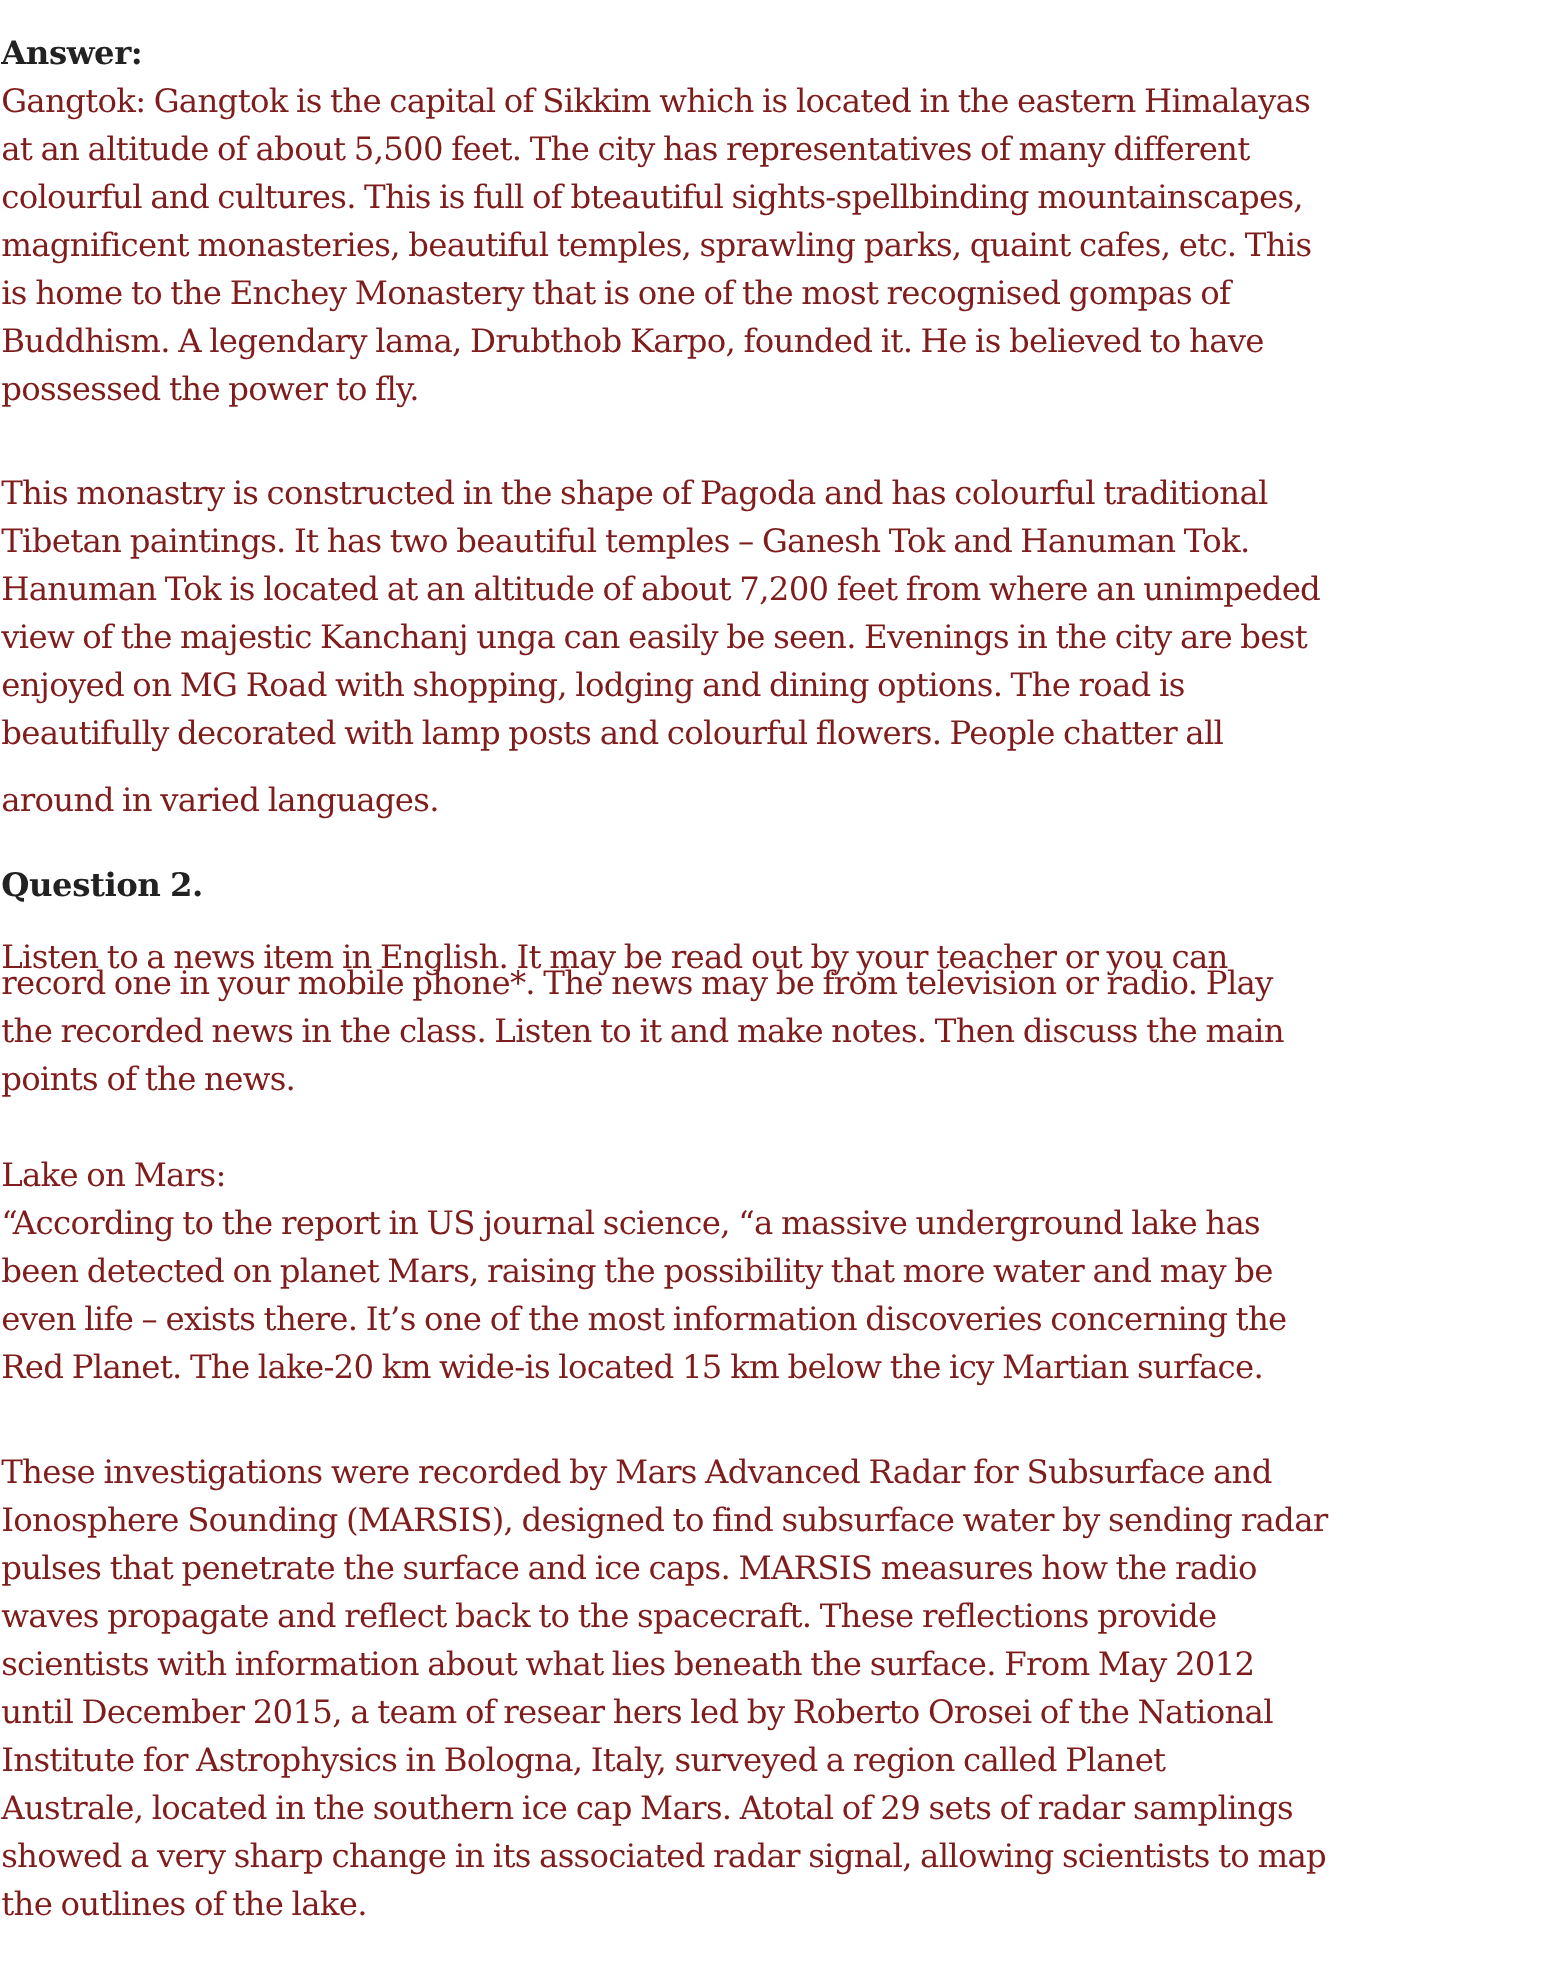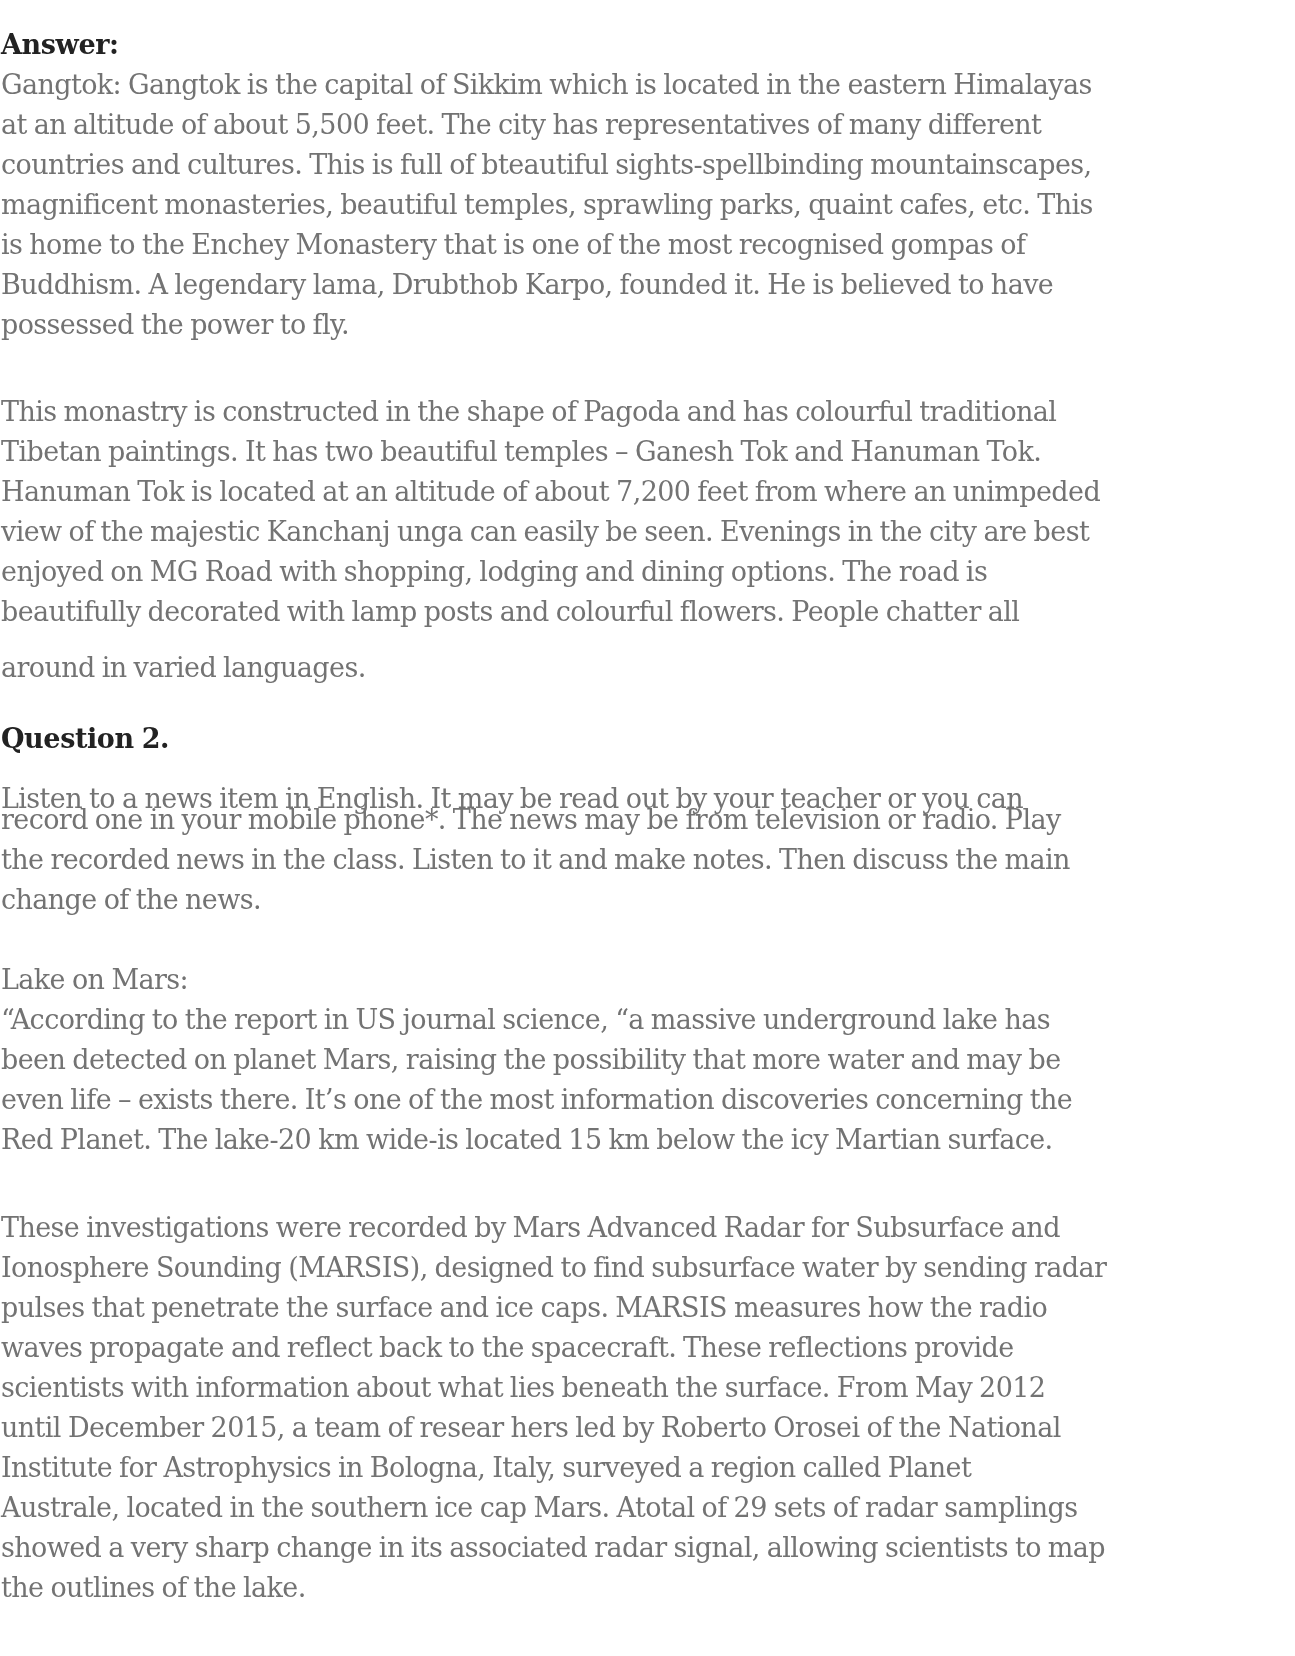--- a/index.html
+++ b/index.html
@@ -1,35 +1,35 @@
 <!DOCTYPE html>
 <html><head>
 <meta charset="utf-8">
 <style>
   html, body { margin: 0; padding: 0; background: #ffffff; }
   body { width: 1295px; height: 1656px; position: relative; overflow: hidden; }
   .page { position: absolute; left: 0; top: 0; width: 1295px; height: 1656px; margin-top: 32px; }
   .ln {
     position: absolute; left: 1px; white-space: nowrap;
     font-family: "DejaVu Serif", "Liberation Serif", serif;
-    font-size: 27px; line-height: 40px; color: #737373;
+    font-size: 27px; line-height: 40px; color: #7f1d1d;
     letter-spacing: -0.6px; word-spacing: -1px;
   }
   .hd { font-weight: bold; color: #222; letter-spacing: -0.4px; }
 </style>
 </head>
 <body>
 
 <div class="page">
   <div class="ln hd" style="top:-7px">Answer:</div>
 
   <div>
     <div class="ln" style="top:33px">Gangtok: Gangtok is the capital of Sikkim which is located in the eastern Himalayas</div>
     <div class="ln" style="top:73px">at an altitude of about 5,500 feet. The city has representatives of many different</div>
-    <div class="ln" style="top:113px">countries and cultures. This is full of bteautiful sights-spellbinding mountainscapes,</div>
+    <div class="ln" style="top:113px">colourful and cultures. This is full of bteautiful sights-spellbinding mountainscapes,</div>
     <div class="ln" style="top:153px">magnificent monasteries, beautiful temples, sprawling parks, quaint cafes, etc. This</div>
     <div class="ln" style="top:193px">is home to the Enchey Monastery that is one of the most recognised gompas of</div>
     <div class="ln" style="top:233px">Buddhism. A legendary lama, Drubthob Karpo, founded it. He is believed to have</div>
     <div class="ln" style="top:273px">possessed the power to fly.</div>
   </div>
 
   <div>
     <div class="ln" style="top:360px">This monastry is constructed in the shape of Pagoda and has colourful traditional</div>
     <div class="ln" style="top:400px">Tibetan paintings. It has two beautiful temples – Ganesh Tok and Hanuman Tok.</div>
     <div class="ln" style="top:440px">Hanuman Tok is located at an altitude of about 7,200 feet from where an unimpeded</div>
@@ -38,21 +38,21 @@
     <div class="ln" style="top:560px">beautifully decorated with lamp posts and colourful flowers. People chatter all</div>
     <div class="ln" style="top:616px">around in varied languages.</div>
   </div>
 
   <div class="ln hd" style="top:687px">Question 2.</div>
 
   <div>
     <div class="ln" style="top:747px">Listen to a news item in English. It may be read out by your teacher or you can</div>
     <div class="ln" style="top:768px">record one in your mobile phone*. The news may be from television or radio. Play</div>
     <div class="ln" style="top:808px">the recorded news in the class. Listen to it and make notes. Then discuss the main</div>
-    <div class="ln" style="top:848px">change of the news.</div>
+    <div class="ln" style="top:848px">points of the news.</div>
   </div>
 
   <div class="ln" style="top:928px">Lake on Mars:</div>
 
   <div>
     <div class="ln" style="top:968px">“According to the report in US journal science, “a massive underground lake has</div>
     <div class="ln" style="top:1008px">been detected on planet Mars, raising the possibility that more water and may be</div>
     <div class="ln" style="top:1048px">even life – exists there. It’s one of the most information discoveries concerning the</div>
     <div class="ln" style="top:1088px">Red Planet. The lake-20 km wide-is located 15 km below the icy Martian surface.</div>
   </div>

